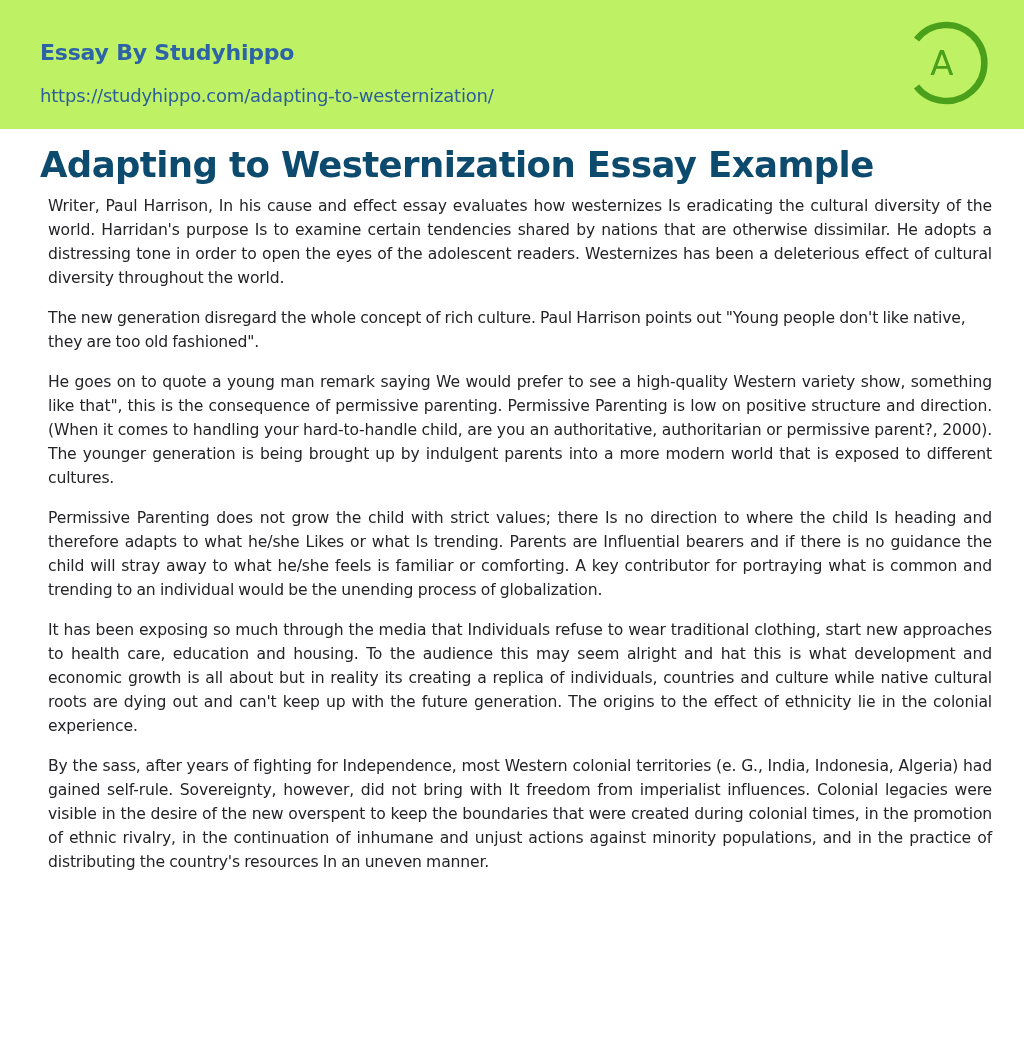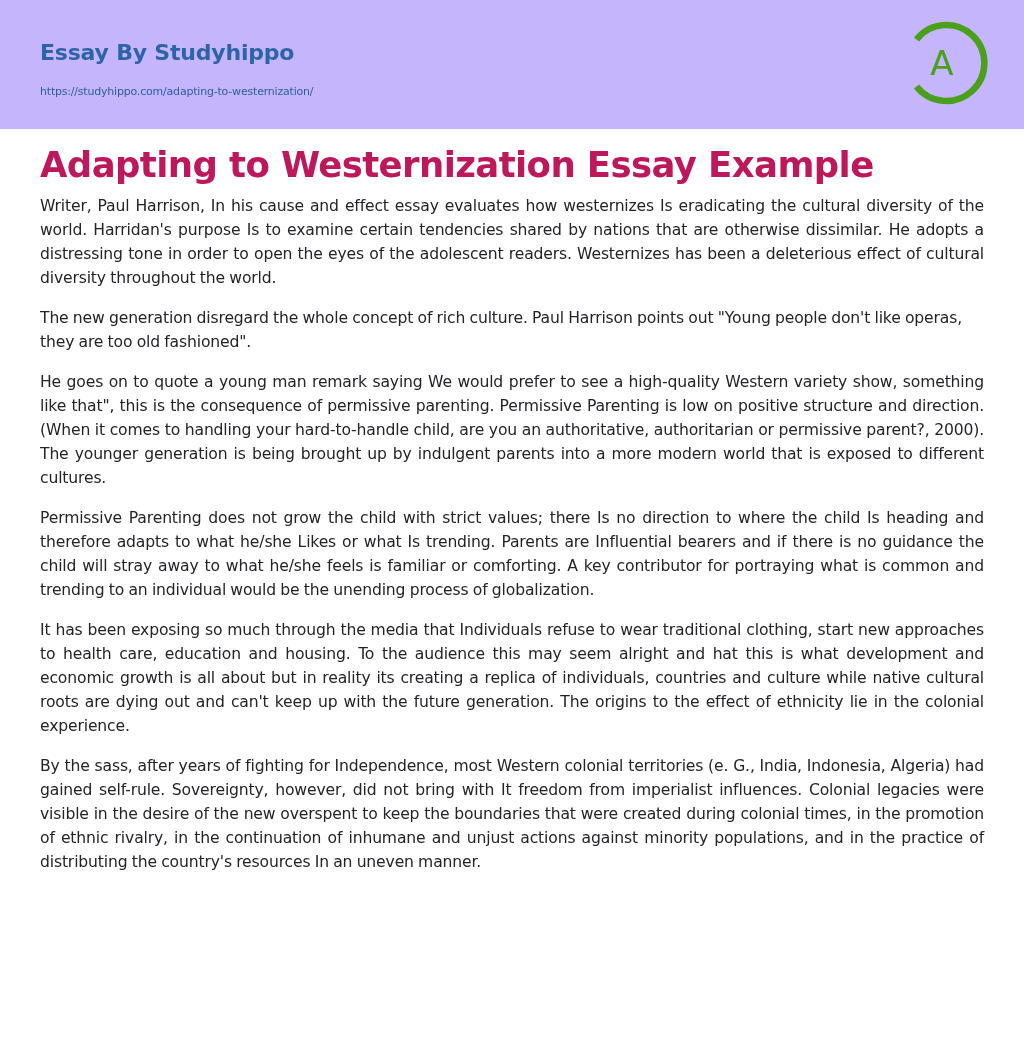--- a/index.html
+++ b/index.html
@@ -2,64 +2,64 @@
 <html><head>
   <meta charset="utf-8">
   <style>
     * { box-sizing: border-box; margin: 0; padding: 0; }
     html, body { width: 1024px; height: 1059px; background: #ffffff; overflow: hidden; }
     body { font-family: "DejaVu Sans", sans-serif; color: #222226; }
 
     .header {
       position: relative;
       height: 129px;
-      background: #c4b5fd;
+      background: #bef264;
       padding-left: 64px;
     }
     .brand {
       position: absolute;
       left: 40px;
       top: 40px;
       font-size: 22px;
       font-weight: bold;
       color: #2d64a8;
       letter-spacing: -0.2px;
     }
     .url {
       position: absolute;
       left: 40px;
       top: 85px;
-      font-size: 11px;
+      font-size: 18px;
       color: #2d5d9b;
       text-decoration: none;
       letter-spacing: -0.2px;
     }
     .logo {
       position: absolute;
       left: 898px;
       top: 18px;
       width: 90px;
       height: 90px;
     }
 
     .page-title {
       position: absolute;
       left: 40px;
       top: 144px;
       font-size: 35.5px;
       font-weight: bold;
-      color: #be185d;
+      color: #0c4a6e;
       letter-spacing: -0.6px;
       white-space: nowrap;
       text-align: center;
     }
 
     .content {
       position: absolute;
-      left: 40px;
+      left: 48px;
       top: 194px;
       width: 944px;
     }
     .content p {
       font-size: 15.6px;
       line-height: 24px;
       color: #242428;
       margin-bottom: 16px;
       text-align: justify;
       letter-spacing: -0.15px;
@@ -78,18 +78,18 @@
       <path d="M 18.5 21.5 A 38 38 0 1 1 18.5 68.5" fill="none" stroke="#4aa01a" stroke-width="6.5" stroke-linecap="butt"></path>
       <text x="44" y="57" text-anchor="middle" font-family="DejaVu Sans, sans-serif" font-size="34" font-weight="normal" fill="#4aa01a">A</text>
     </svg>
   </div>
 </header>
 
 <h1 class="page-title">Adapting to Westernization Essay Example</h1>
 
 <main class="content">
   <p>Writer, Paul Harrison, In his cause and effect essay evaluates how westernizes Is eradicating the cultural diversity of the world. Harridan's purpose Is to examine certain tendencies shared by nations that are otherwise dissimilar. He adopts a distressing tone in order to open the eyes of the adolescent readers. Westernizes has been a deleterious effect of cultural diversity throughout the world.</p>
-  <p class="left">The new generation disregard the whole concept of rich culture. Paul Harrison points out "Young people don't like operas, they are too old fashioned".</p>
+  <p class="left">The new generation disregard the whole concept of rich culture. Paul Harrison points out "Young people don't like native, they are too old fashioned".</p>
   <p>He goes on to quote a young man remark saying We would prefer to see a high-quality Western variety show, something like that", this is the consequence of permissive parenting. Permissive Parenting is low on positive structure and direction. (When it comes to handling your hard-to-handle child, are you an authoritative, authoritarian or permissive parent?, 2000). The younger generation is being brought up by indulgent parents into a more modern world that is exposed to different cultures.</p>
   <p>Permissive Parenting does not grow the child with strict values; there Is no direction to where the child Is heading and therefore adapts to what he/she Likes or what Is trending. Parents are Influential bearers and if there is no guidance the child will stray away to what he/she feels is familiar or comforting. A key contributor for portraying what is common and trending to an individual would be the unending process of globalization.</p>
   <p>It has been exposing so much through the media that Individuals refuse to wear traditional clothing, start new approaches to health care, education and housing. To the audience this may seem alright and hat this is what development and economic growth is all about but in reality its creating a replica of individuals, countries and culture while native cultural roots are dying out and can't keep up with the future generation. The origins to the effect of ethnicity lie in the colonial experience.</p>
   <p>By the sass, after years of fighting for Independence, most Western colonial territories (e. G., India, Indonesia, Algeria) had gained self-rule. Sovereignty, however, did not bring with It freedom from imperialist influences. Colonial legacies were visible in the desire of the new overspent to keep the boundaries that were created during colonial times, in the promotion of ethnic rivalry, in the continuation of inhumane and unjust actions against minority populations, and in the practice of distributing the country's resources In an uneven manner.</p>
 </main>
 
 </body></html>

